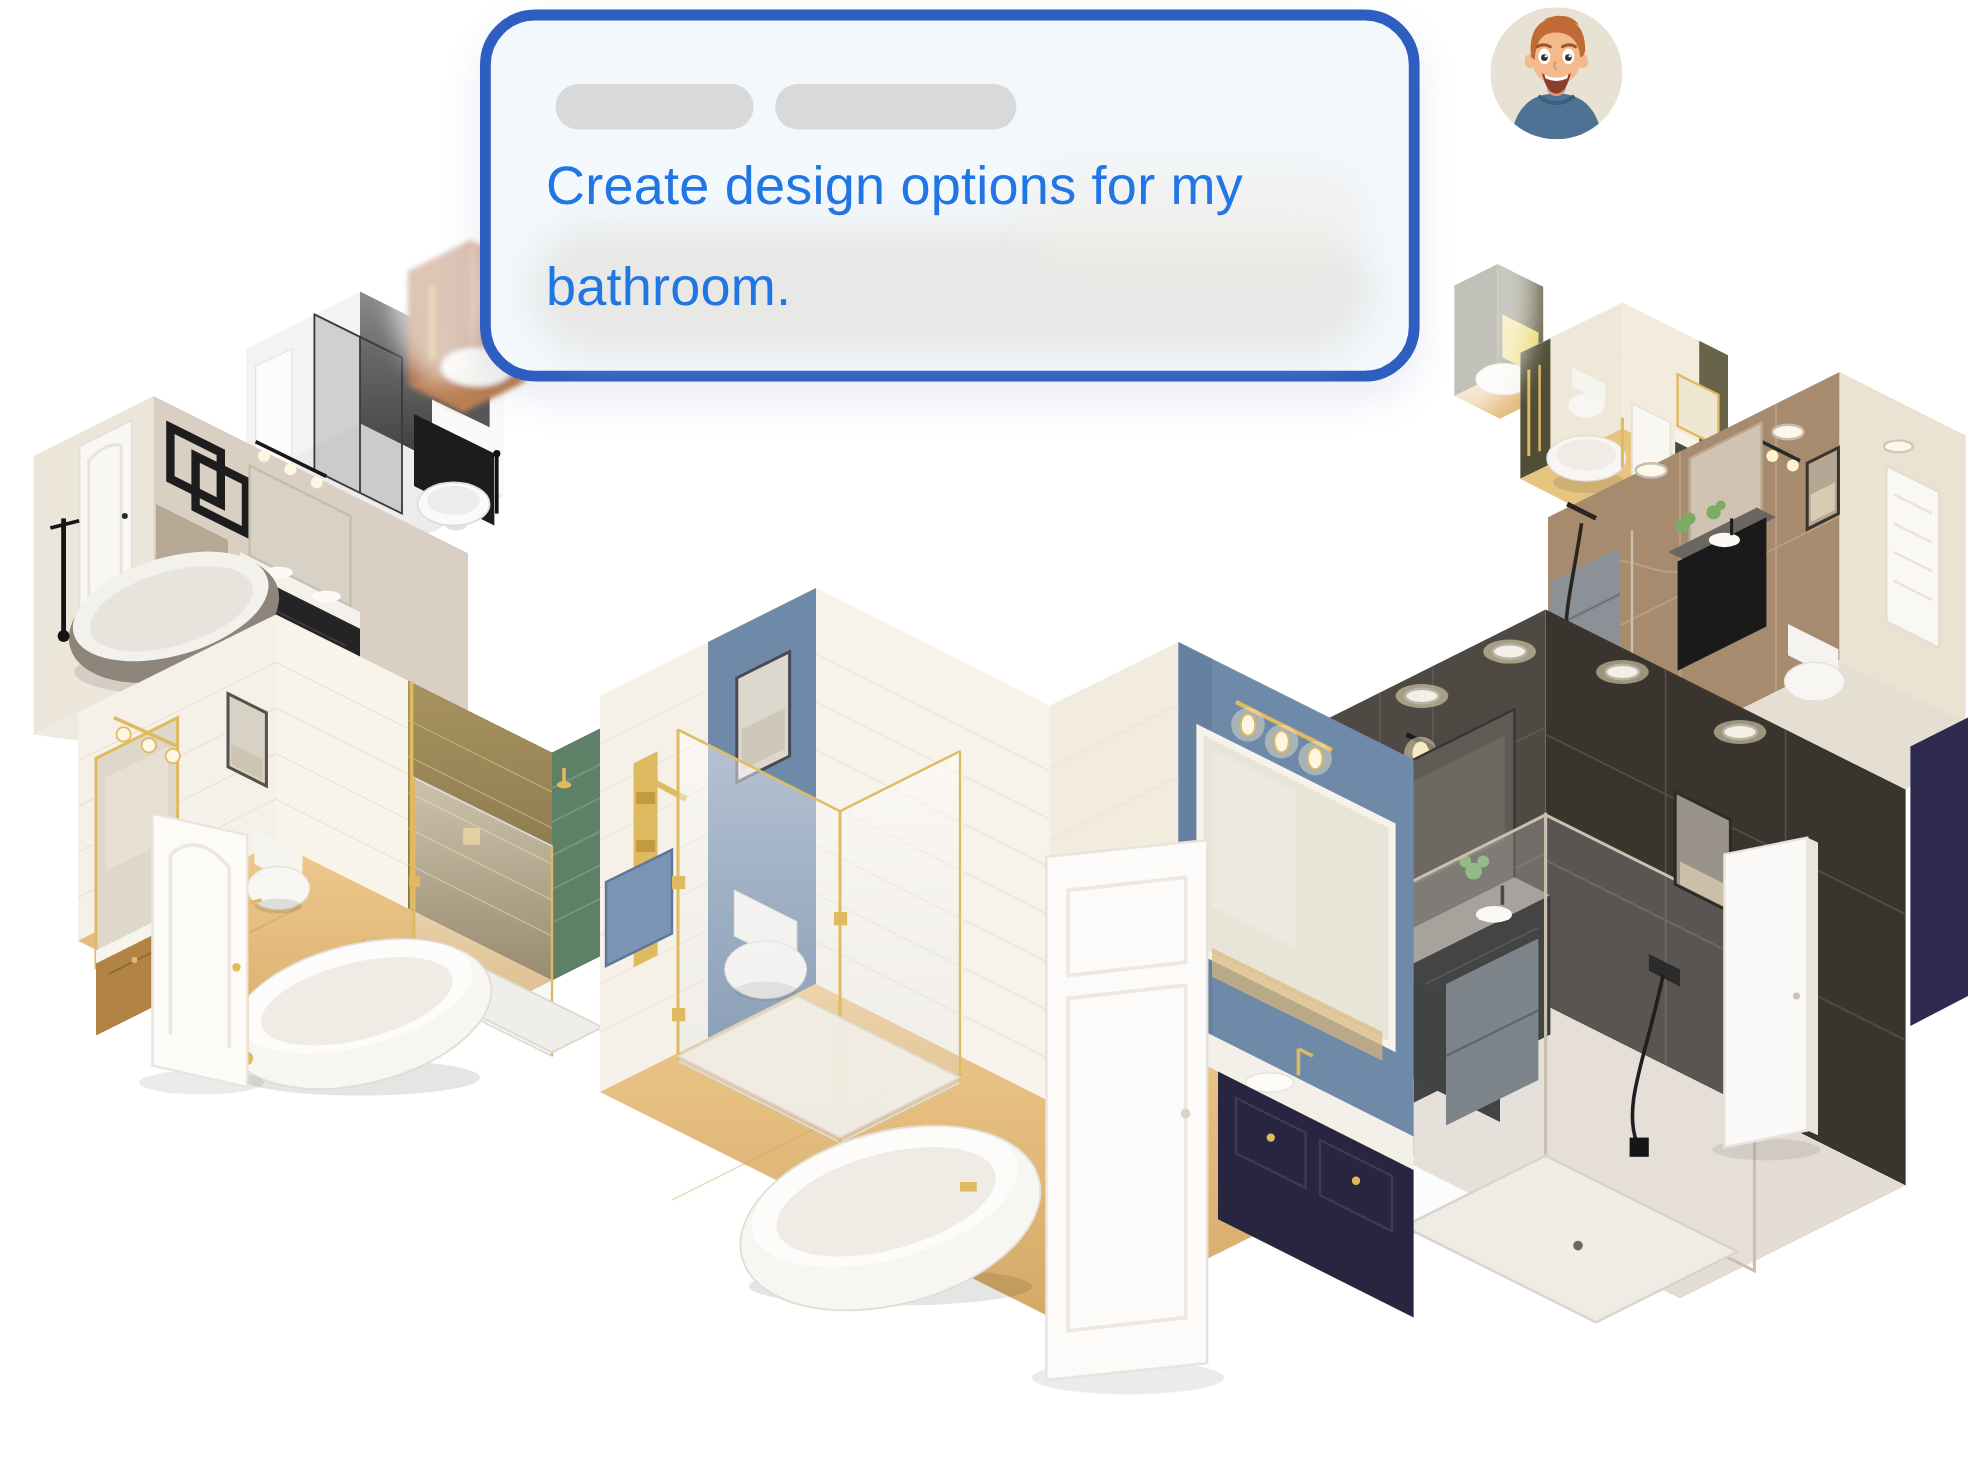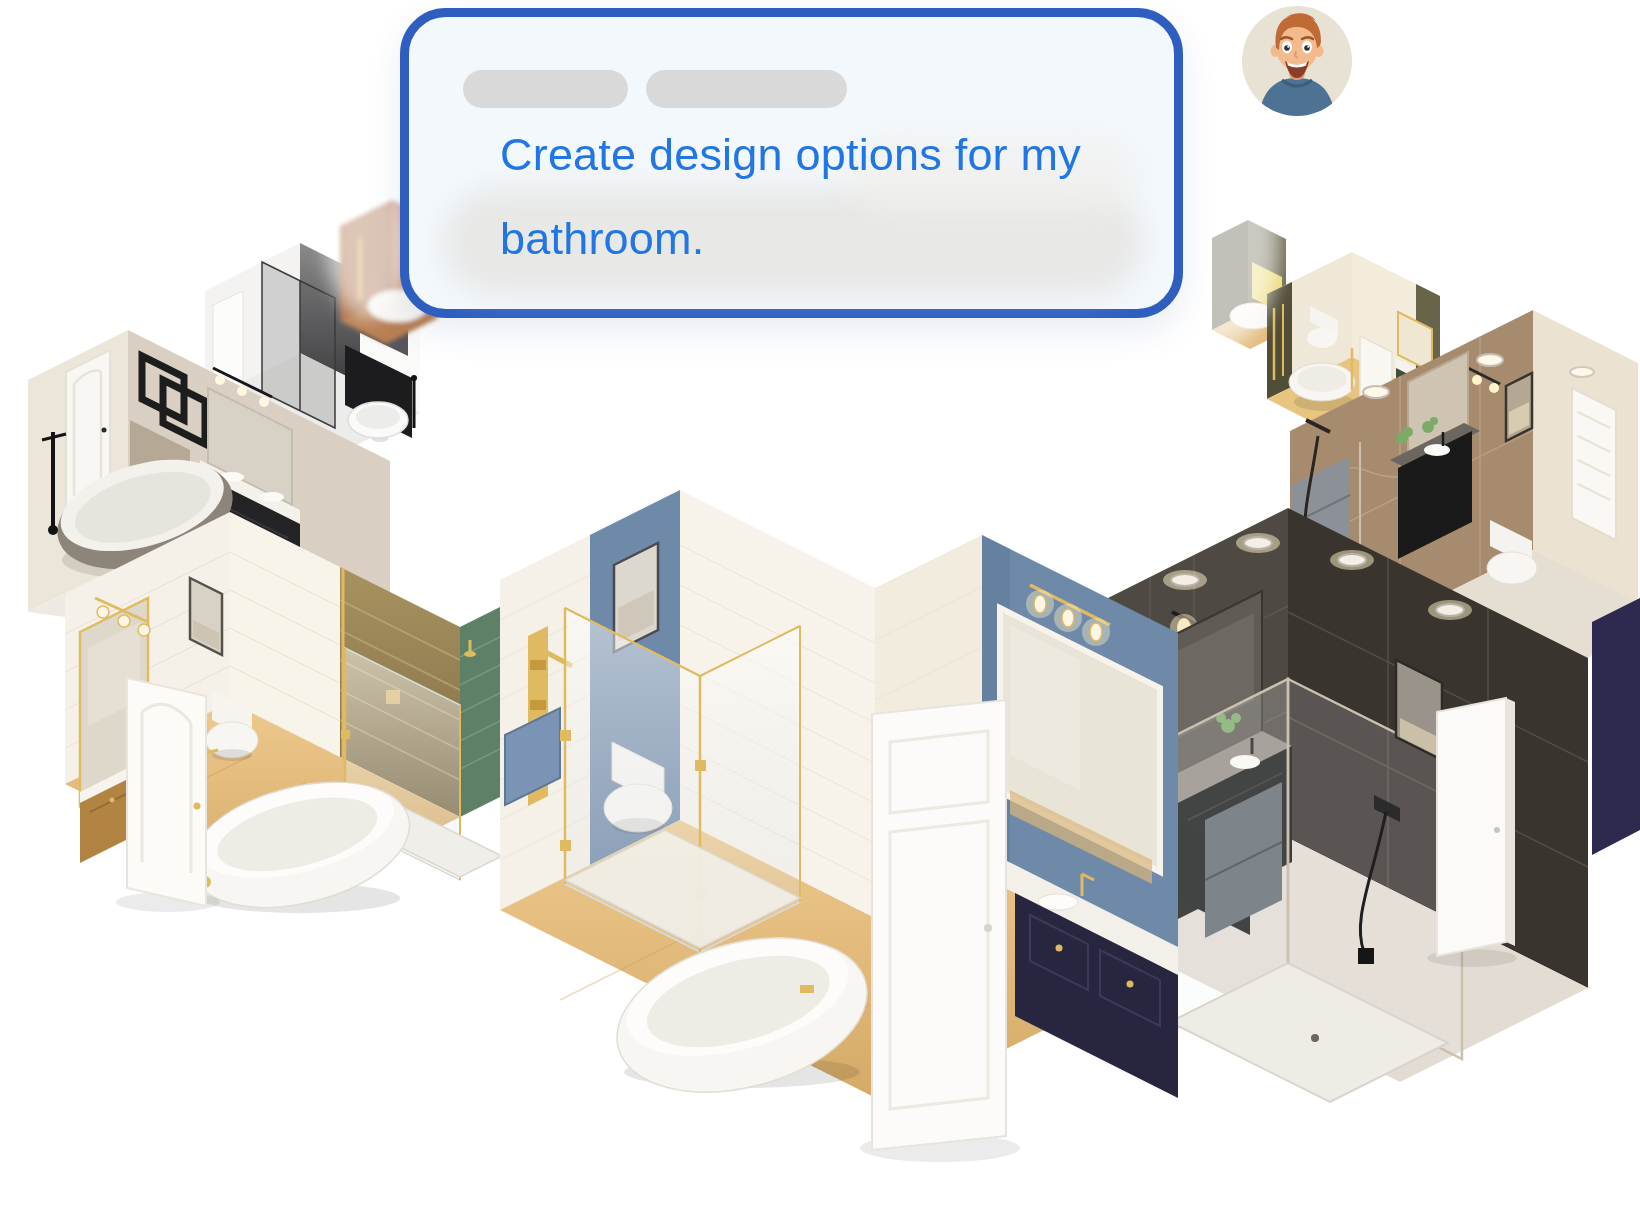--- a/index.html
+++ b/index.html
@@ -27,21 +27,21 @@
           background:var(--bubble_bg);border:9px solid var(--bubble_border);border-radius:46px;z-index:4;
           box-shadow:0 14px 34px rgba(38,70,140,0.10);}
   .bubble-fog{position:absolute;left:34px;top:172px;width:700px;height:106px;border-radius:60px;
           background:rgba(223,219,211,0.55);filter:blur(14px);z-index:1;}
   .bubble-fog2{position:absolute;left:440px;top:120px;width:290px;height:80px;border-radius:50px;
           background:rgba(240,238,233,0.6);filter:blur(12px);z-index:1;}
   .pills{position:absolute;left:54px;top:53px;display:flex;gap:18px;z-index:2;}
   .pill{height:38px;border-radius:19px;background:var(--pill);}
   .pill-1{width:165px;} .pill-2{width:201px;}
   .prompt-text{position:absolute;left:46px;top:96px;width:660px;z-index:2;
-          color:var(--prompt_text);font-size:45px;line-height:84px;font-weight:500;letter-spacing:.2px;margin-left:45px;}
+          color:var(--prompt_text);font-size:45px;line-height:84px;font-weight:500;letter-spacing:.2px;}
   .avatar{position:absolute;left:1242px;top:6px;width:110px;height:110px;z-index:5;}
 </style>
 </head>
 <body>
 
 <div class="stage">
 
 <svg class="scene-svg" viewBox="0 0 1640 1228">
   <defs>
     <linearGradient id="lgWood" x1="0" y1="0" x2="0" y2="1">

